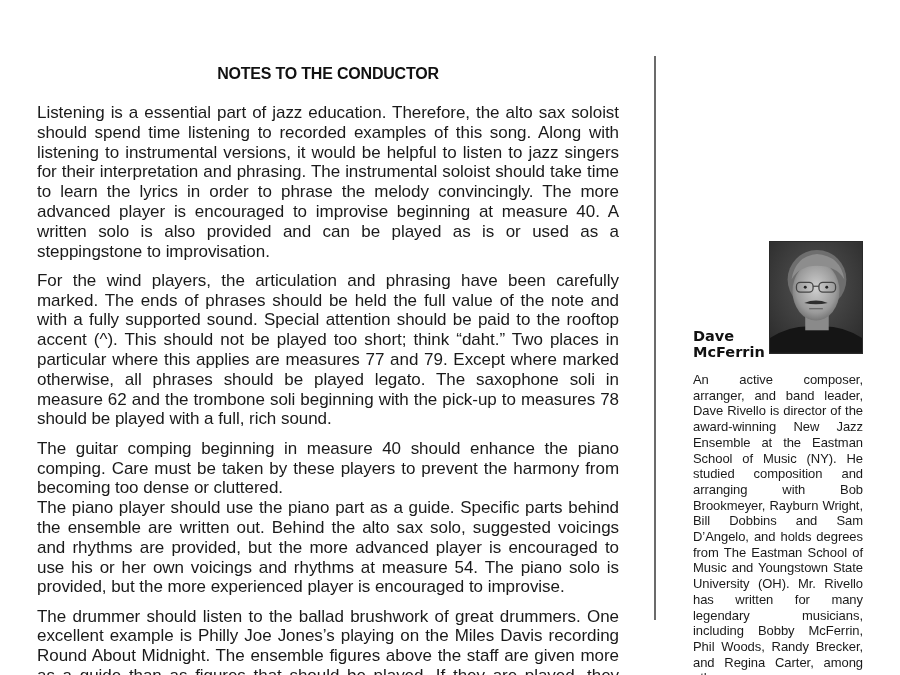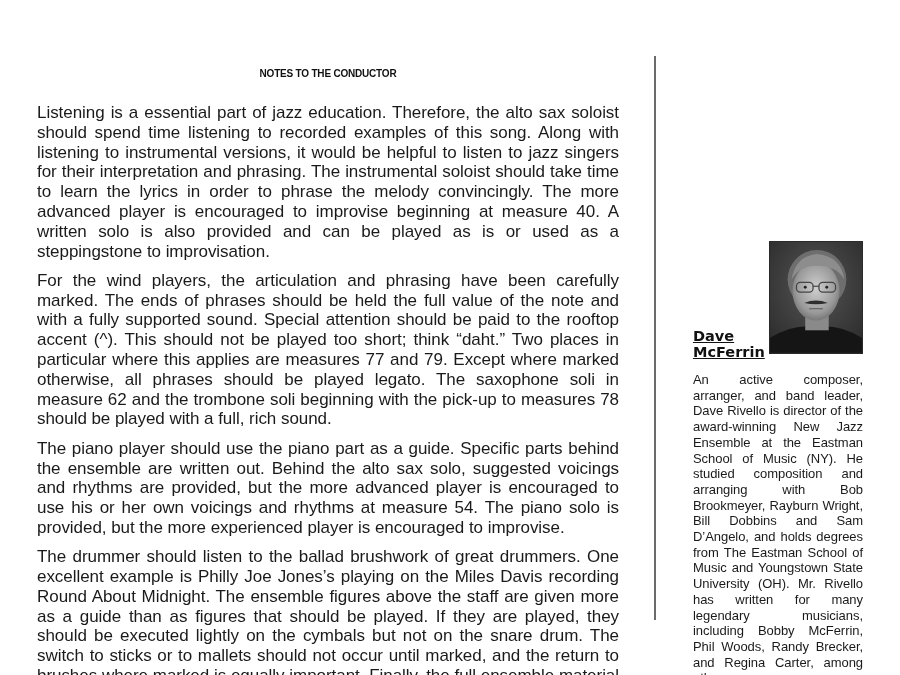--- a/index.html
+++ b/index.html
@@ -17,21 +17,21 @@
     }
     .main {
       position: absolute;
       left: 37px;
       top: 62px;
       width: 582px;
     }
     .title {
       text-align: center;
       font-weight: bold;
-      font-size: 10px;
+      font-size: 16px;
       letter-spacing: -0.2px;
       margin: 0 0 17px 0;
       height: 24px;
       line-height: 24px;
       color: #111;
     }
     .para {
       font-size: 17px;
       line-height: 19.8px;
       text-align: justify;
@@ -76,41 +76,42 @@
       position: absolute;
       left: 693px;
       top: 329px;
       font-family: "DejaVu Sans", sans-serif;
       font-weight: bold;
       font-size: 14.5px;
       line-height: 15.5px;
       color: #111;
       margin: 0;
     }
-    .bio-name span { display: block; text-decoration: underline; }
+    .bio-name span { display: block; }
     .bio-text {
       position: absolute;
       left: 693px;
       top: 372px;
       width: 170px;
       font-size: 13px;
       line-height: 15.7px;
       text-align: justify;
       text-align-last: left;
       margin: 0;
       letter-spacing: -0.05px;
     }
   </style>
 </head>
 <body>
 
 <div class="main">
   <h1 class="title">NOTES TO THE CONDUCTOR</h1>
   <p class="para">Listening is a essential part of jazz education. Therefore, the alto sax soloist should spend time listening to recorded examples of this song. Along with listening to instrumental versions, it would be helpful to listen to jazz singers for their interpretation and phrasing. The instrumental soloist should take time to learn the lyrics in order to phrase the melody convincingly. The more advanced player is encouraged to improvise beginning at measure 40. A written solo is also provided and can be played as is or used as a steppingstone to improvisation.</p>
   <p class="para">For the wind players, the articulation and phrasing have been carefully marked. The ends of phrases should be held the full value of the note and with a fully supported sound. Special attention should be paid to the rooftop accent (^). This should not be played too short; think “daht.” Two places in particular where this applies are measures 77 and 79. Except where marked otherwise, all phrases should be played legato. The saxophone soli in measure 62 and the trombone soli beginning with the pick-up to measures 78 should be played with a full, rich sound.</p>
+  <p class="para tight">The guitar comping beginning in measure 40 should enhance the piano comping. Care must be taken by these players to prevent the harmony from becoming too dense or cluttered.</p>
   <p class="para">The piano player should use the piano part as a guide. Specific parts behind the ensemble are written out. Behind the alto sax solo, suggested voicings and rhythms are provided, but the more advanced player is encouraged to use his or her own voicings and rhythms at measure 54. The piano solo is provided, but the more experienced player is encouraged to improvise.</p>
   <p class="para">The drummer should listen to the ballad brushwork of great drummers. One excellent example is Philly Joe Jones’s playing on the Miles Davis recording Round About Midnight. The ensemble figures above the staff are given more as a guide than as figures that should be played. If they are played, they should be executed lightly on the cymbals but not on the snare drum. The switch to sticks or to mallets should not occur until marked, and the return to brushes where marked is equally important. Finally, the full ensemble material at measure 77 is the climax of this piece and should be the dynamic level peak.</p>
   <div class="signature">—Dave Rivello</div>
 </div>
 
 <div class="divider"></div>
 
 <div class="photo">
   <svg viewBox="0 0 94 113" xmlns="http://www.w3.org/2000/svg">
     <defs>

